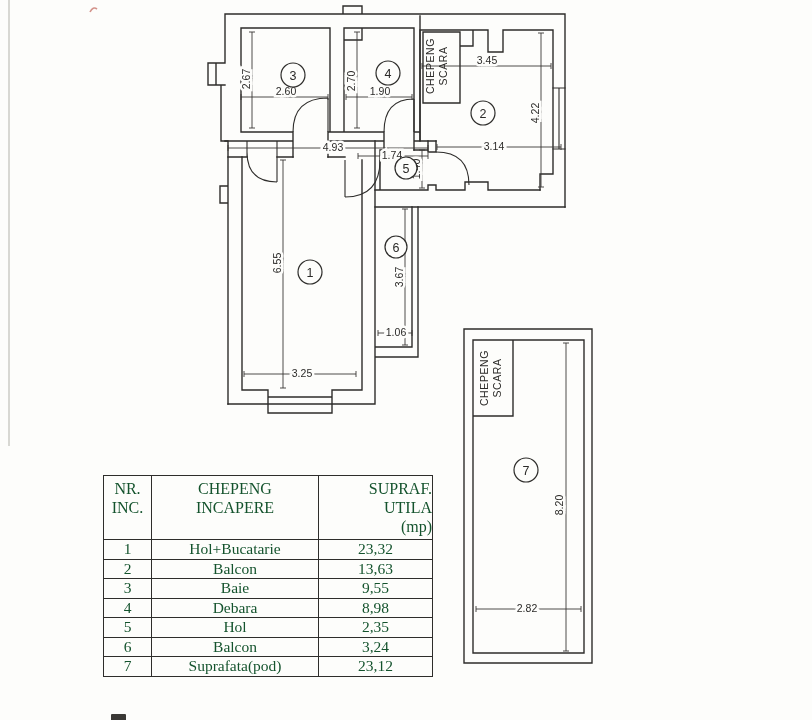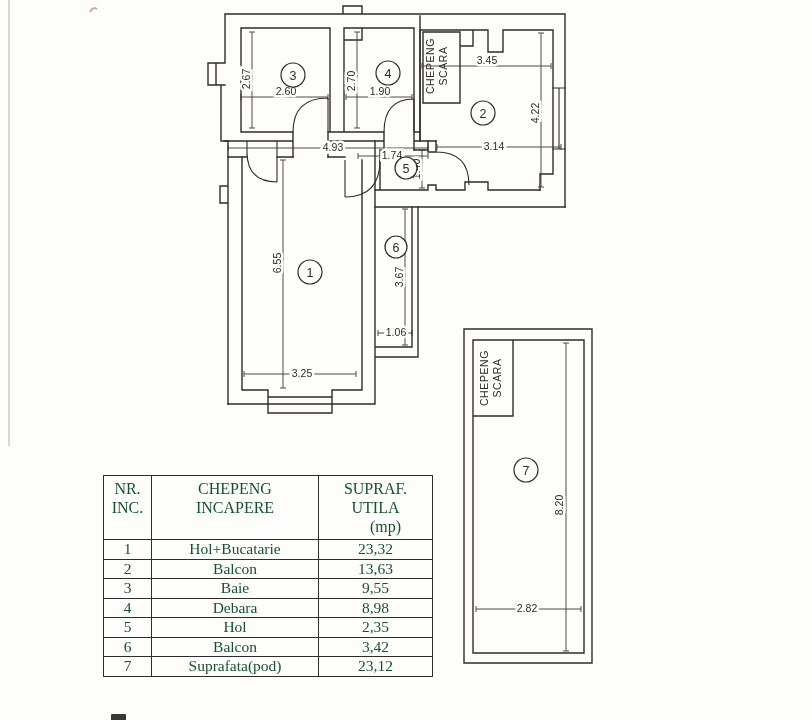--- a/index.html
+++ b/index.html
@@ -37,21 +37,21 @@
     overflow:hidden;white-space:nowrap;
   }
   #area-table col.c1{width:48px;}
   #area-table col.c2{width:167px;}
   #area-table col.c3{width:114px;}
   #area-table thead th{
     height:60px;vertical-align:top;font-weight:normal;font-size:16px;line-height:19px;
     padding-top:3px;
   }
   th.h-c1,th.h-c2{text-align:center;}
-  th.h-c3{text-align:center;padding-left:8px;}
+  th.h-c3{text-align:right;padding-left:8px;}
   th.h-c3 .mp{display:block;padding-left:20px;}
   th .hl{display:block;}
   #area-table tbody td{
     height:18.5px;font-size:15.5px;text-align:center;line-height:18px;
   }
   tr.total td.name-cell{font-weight:bold;}
   .smudge{position:absolute;left:111px;top:714px;width:15px;height:7px;background:#3a3835;border-radius:1px;}
 </style>
 </head>
 <body>
@@ -246,21 +246,21 @@
       <td>8,98</td>
     </tr>
     <tr>
       <td>5</td>
       <td class="name-cell">Hol</td>
       <td>2,35</td>
     </tr>
     <tr>
       <td>6</td>
       <td class="name-cell">Balcon</td>
-      <td>3,42</td>
+      <td>3,24</td>
     </tr>
     <tr>
       <td>7</td>
       <td class="name-cell">Suprafata(pod)</td>
       <td>23,12</td>
     </tr>
   </tbody>
 </table>
 
 <div class="smudge"></div>

